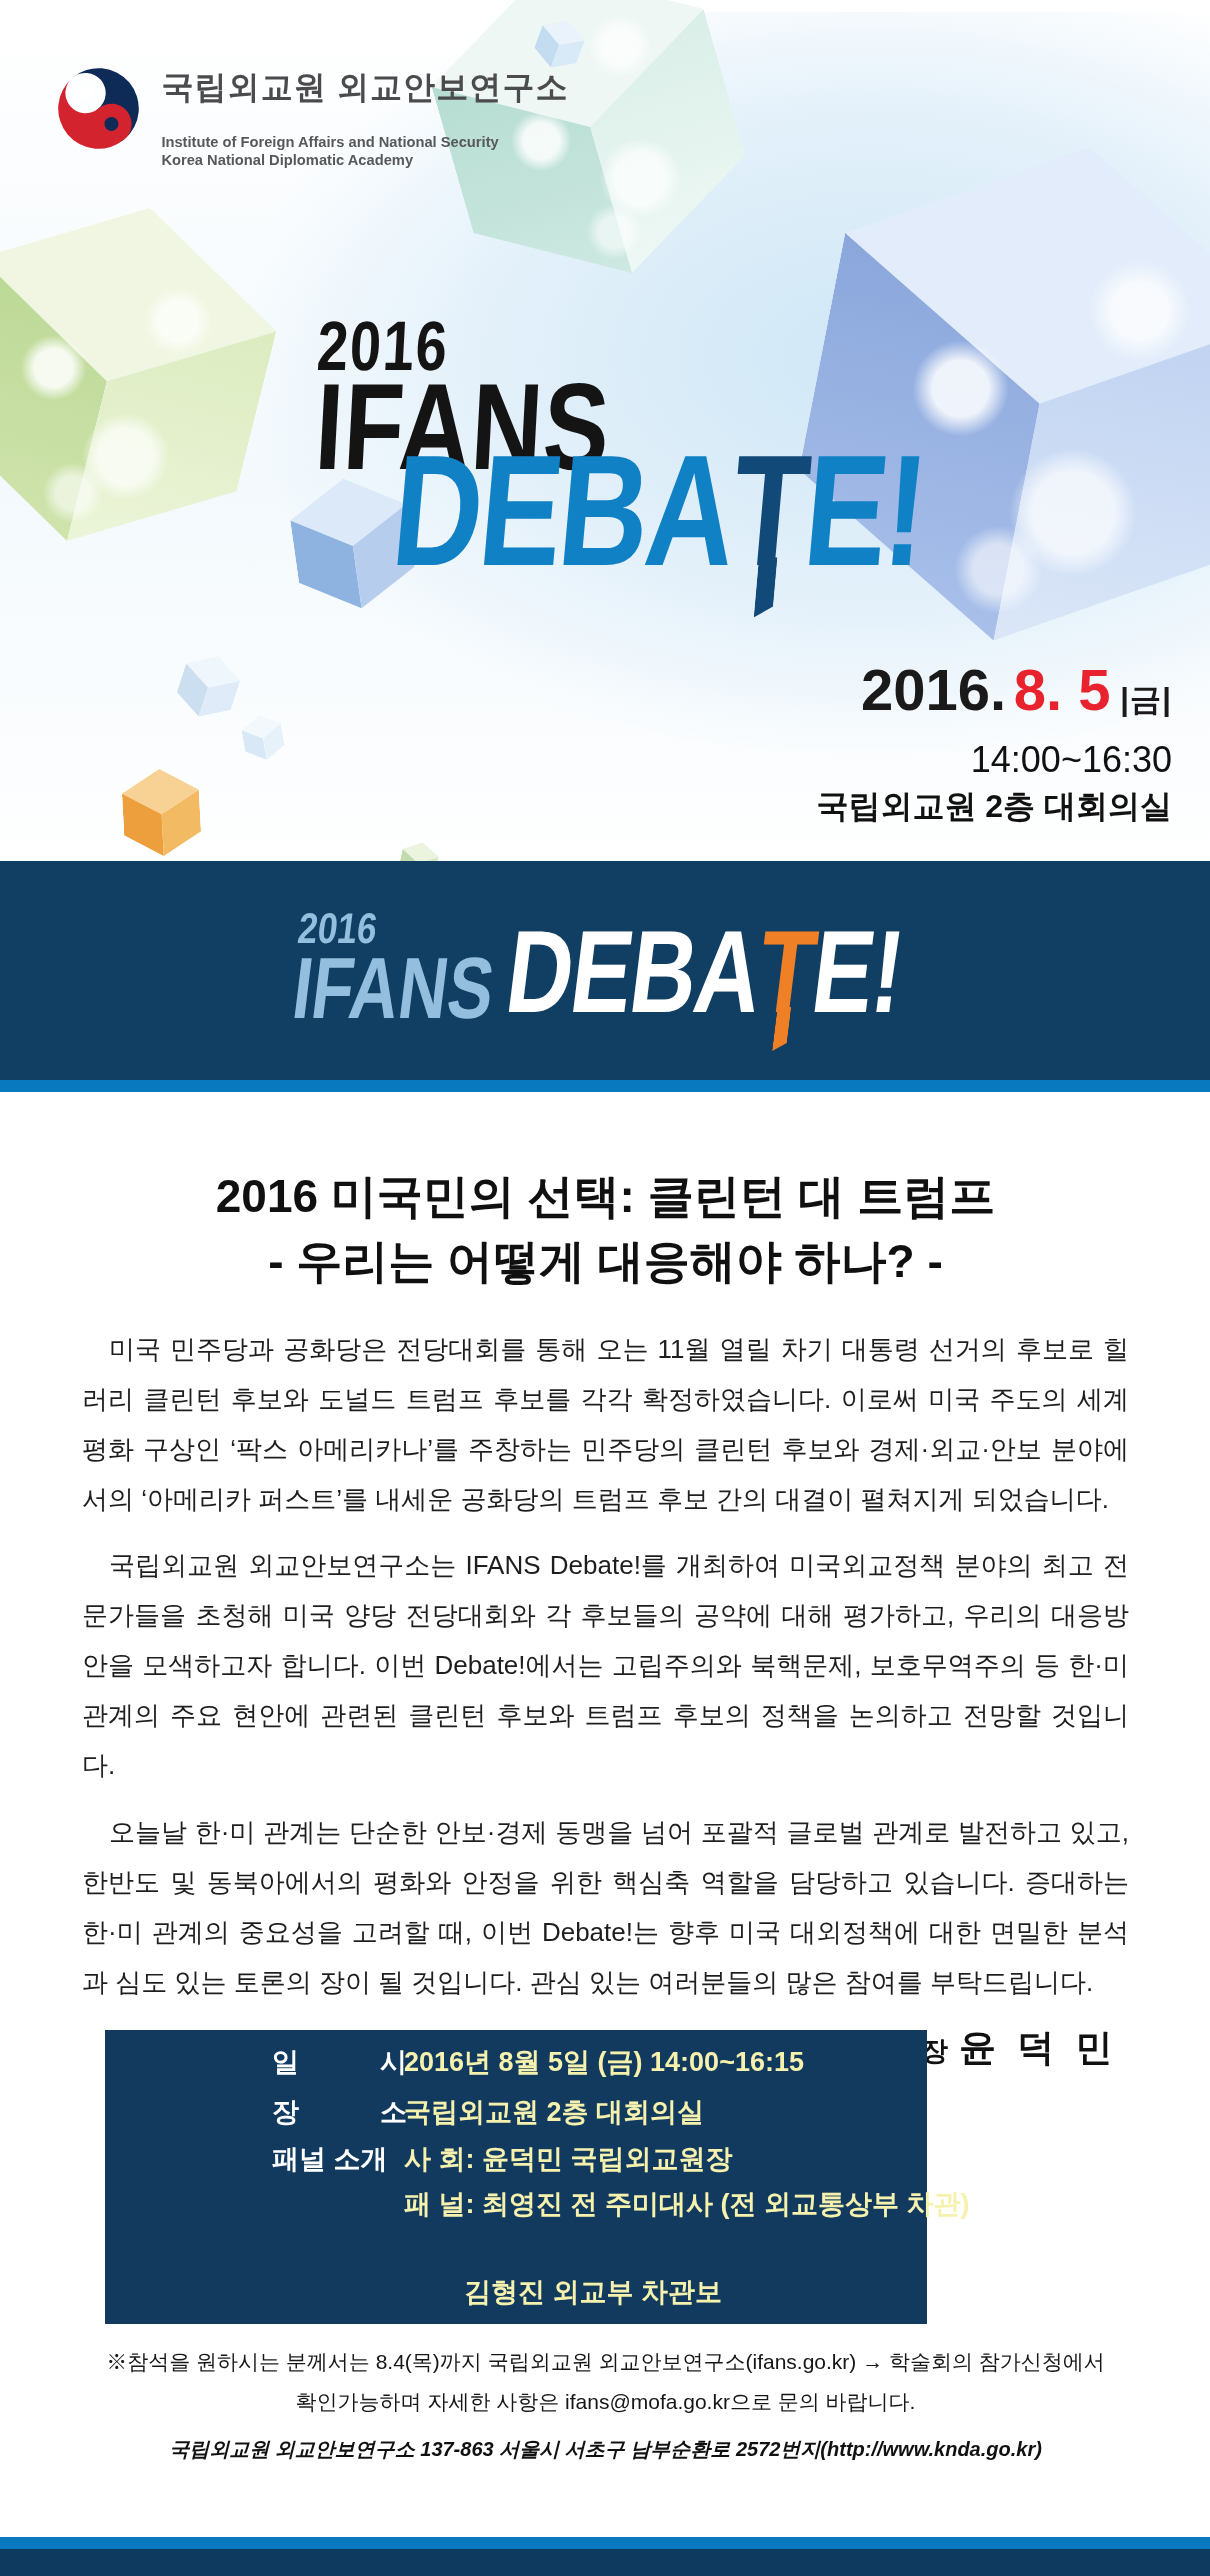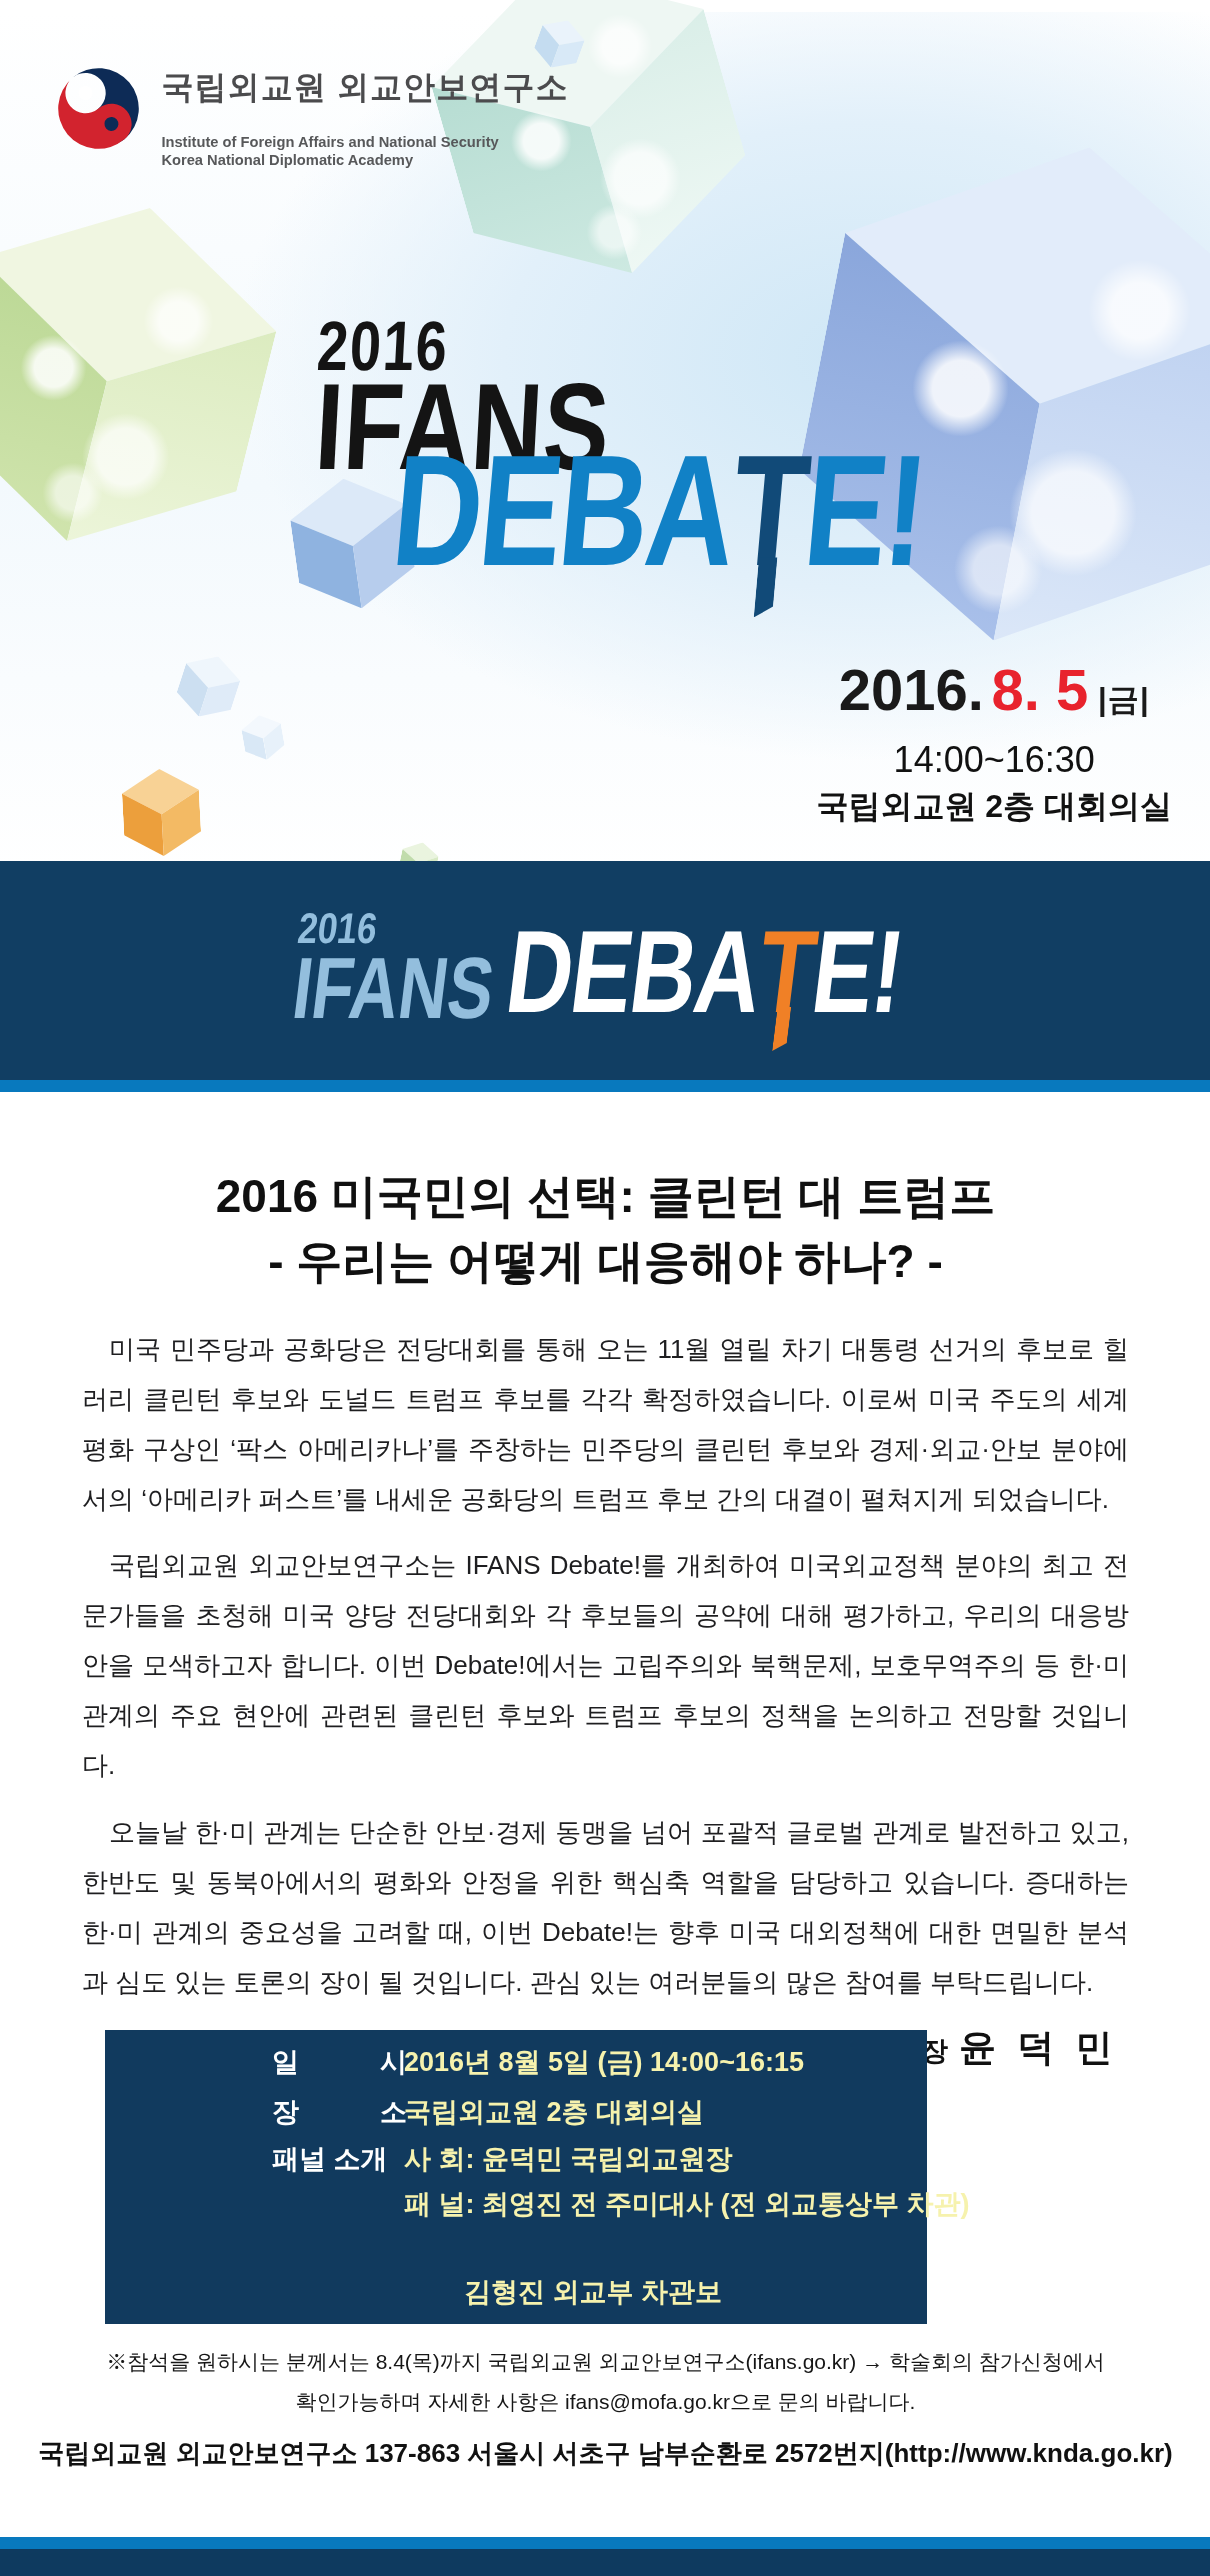--- a/index.html
+++ b/index.html
@@ -52,21 +52,21 @@
   #t-ifans {left:319px;top:353px;font-size:123px;font-weight:800;color:#141414;letter-spacing:1.1px;transform:skewX(-3deg) scaleX(.8);}
   #t-debate{left:401px;top:419px;font-size:158px;font-weight:800;color:#1181c6;letter-spacing:-3.3px;transform:skewX(-5deg) scaleX(.78);}
   .hero-t{color:#114a78;}
   .t-tail{position:relative;display:inline-block;}
   .t-tail::after{
     content:"";position:absolute;left:54%;top:.8em;width:.15em;height:.38em;
     transform:translateX(-50%);background:currentColor;
     clip-path:polygon(0 0,100% 0,100% 82%,0 100%);
   }
   
-  .date-block{position:absolute;right:39px;top:649px;text-align:center;z-index:3;line-height:1;}
+  .date-block{position:absolute;right:39px;top:649px;text-align:right;z-index:3;line-height:1;}
   .date-main{font-size:58px;font-weight:800;color:#1a1a1a;}
   .date-red{color:#e8232d;margin-left:7.6px;}
   .date-day{font-size:31px;font-weight:700;color:#1a1a1a;margin-left:9.8px;letter-spacing:1.1px;}
   .date-time{margin-top:23px;font-size:36px;font-weight:400;color:#111;}
   .date-venue{margin-top:12px;font-size:32px;font-weight:800;color:#111;}
 
   
   .banner{position:absolute;left:0;top:861px;width:100%;height:231px;background:#113e63;z-index:2;}
   .banner-stripe{position:absolute;left:0;bottom:0;width:100%;height:12.5px;background:#0879be;}
   .b-line{position:absolute;line-height:1;white-space:nowrap;transform-origin:left top;}
@@ -86,21 +86,21 @@
 
   
   .infobox{position:absolute;left:105px;top:2030px;width:822px;height:294px;background:#113a5e;z-index:2;}
   .info-label{position:absolute;left:167px;width:136px;font-size:27px;font-weight:700;color:#ffffff;white-space:pre;line-height:1;}
   .info-value{position:absolute;left:299px;font-size:27px;font-weight:600;color:#f6f2ad;white-space:nowrap;line-height:1;}
   .iv-indent{left:359px;}
   .y-r1{top:18.5px;} .y-r2{top:69px;} .y-r3{top:116px;} .y-r4{top:161px;} .y-r5{top:205px;} .y-r6{top:249px;}
 
   
   .note{position:absolute;left:0;right:0;top:2342px;text-align:center;font-size:21px;line-height:40px;color:#161616;font-weight:500;z-index:2;}
-  .address{position:absolute;left:0;right:0;top:2436px;text-align:center;font-size:26px;font-weight:700;color:#111;z-index:2;}
+  .address{position:absolute;left:0;right:0;top:2436px;text-align:center;font-size:20px;font-weight:700;color:#111;z-index:2;font-style:italic;}
   .bar-blue{position:absolute;left:0;top:2537px;width:100%;height:12px;background:#0879be;}
   .bar-navy{position:absolute;left:0;top:2549px;width:100%;height:27px;background:#0e3a5f;}
 </style>
 </head>
 <body>
 
 <div class="poster">
 
   <div class="hero">
 

